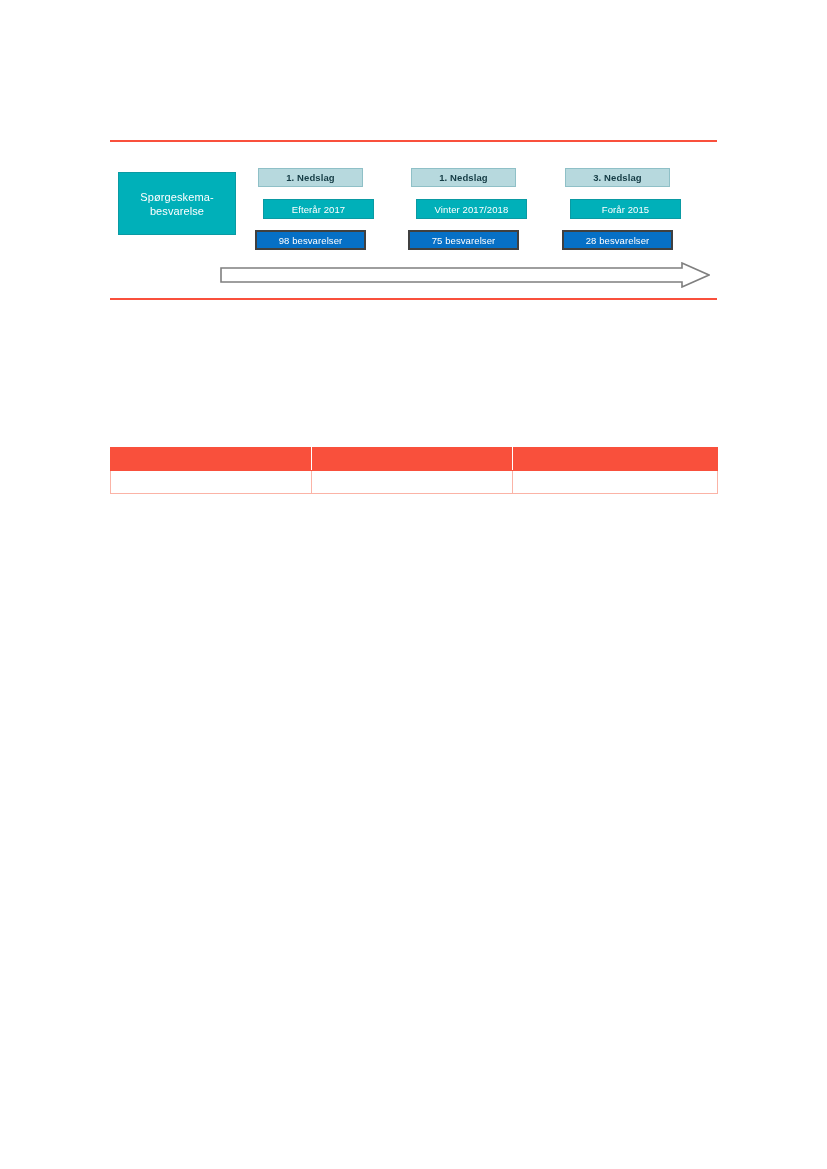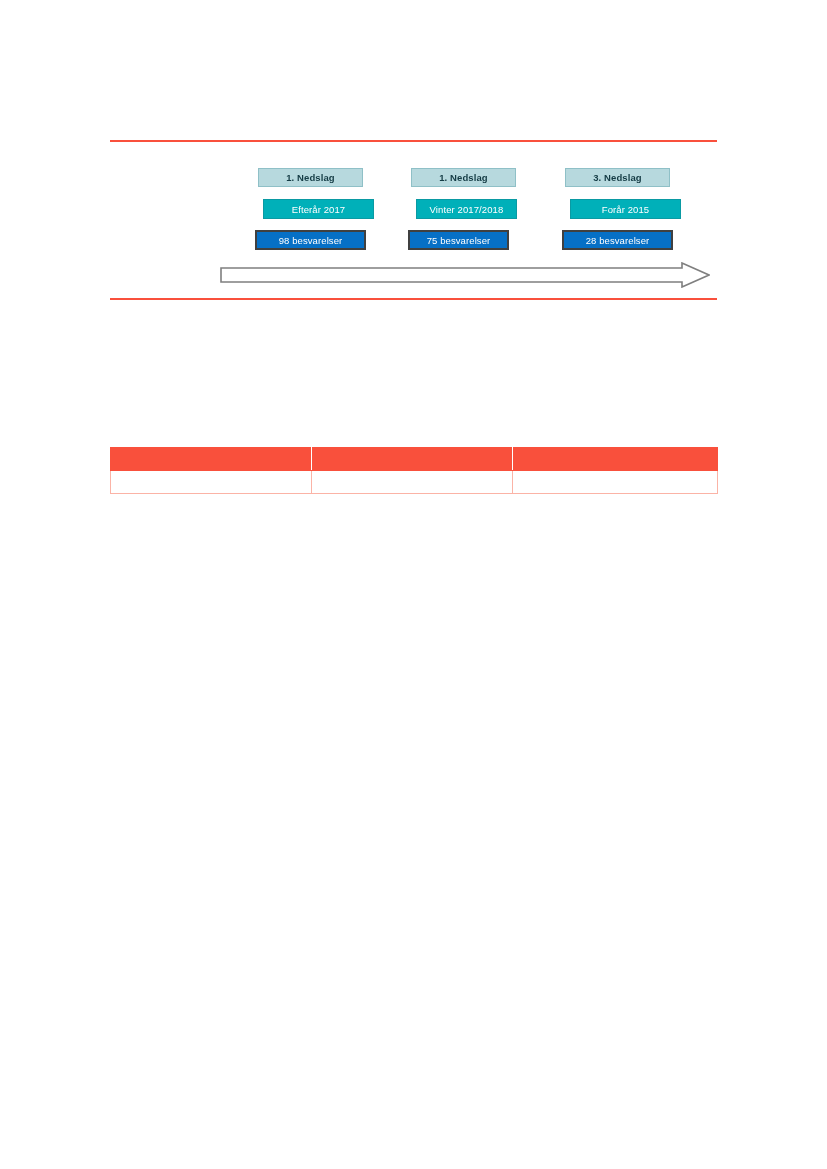--- a/index.html
+++ b/index.html
@@ -120,21 +120,21 @@
     width: 111px;
     height: 20px;
     background: #0670c6;
     border: 2px solid #404040;
     color: #ffffff;
     font-weight: normal;
   }
 
   
   .col-1 .chip-season,
-  .col-1 .chip-count { width: 101px; }
+  .col-1 .chip-count { width: 111px; }
 
   
   .timeline-arrow {
     position: absolute;
     left: 110px;
     top: 122px;
     width: 490px;
     height: 26px;
   }
 
@@ -178,20 +178,26 @@
 </head>
 <body>
 
 <div class="page">
 
   <div class="figure">
 
     <div class="rule rule-top"></div>
     <div class="rule rule-bottom"></div>
 
+    <div class="anchor-box">
+      <div>
+        <span class="anchor-text">Spørgeskema-</span>
+        <span class="anchor-text">besvarelse</span>
+      </div>
+    </div>
 
     <div class="columns">
 
       <div class="col col-0">
         <div class="chip chip-head">1. Nedslag</div>
         <div class="chip chip-season">Efterår 2017</div>
         <div class="chip chip-count">98 besvarelser</div>
       </div>
 
       <div class="col col-1">

